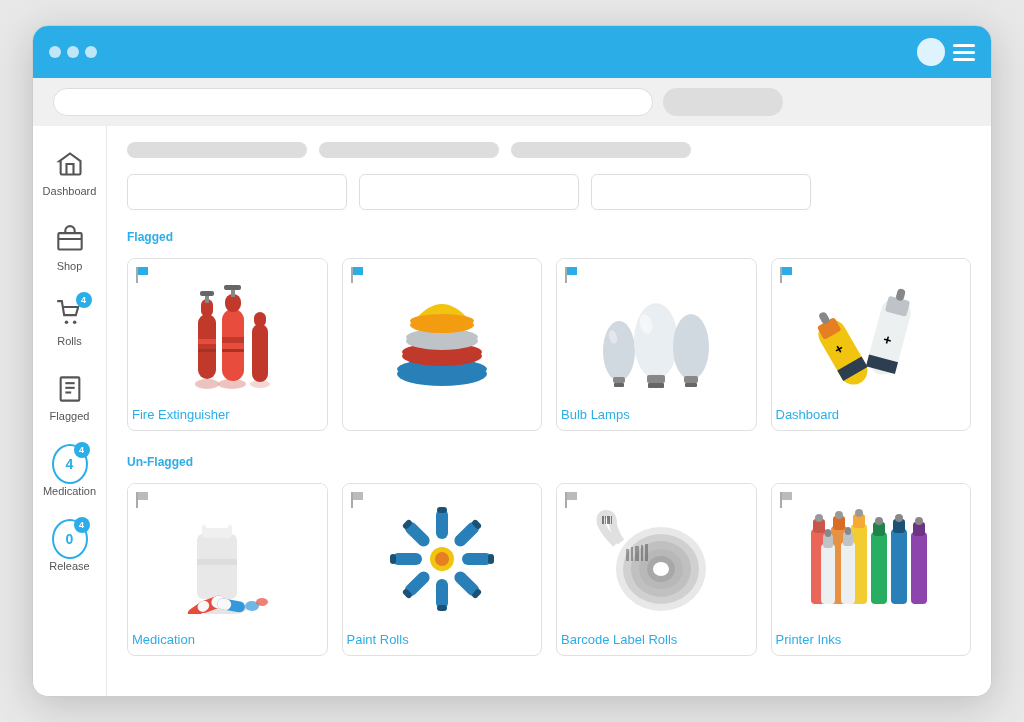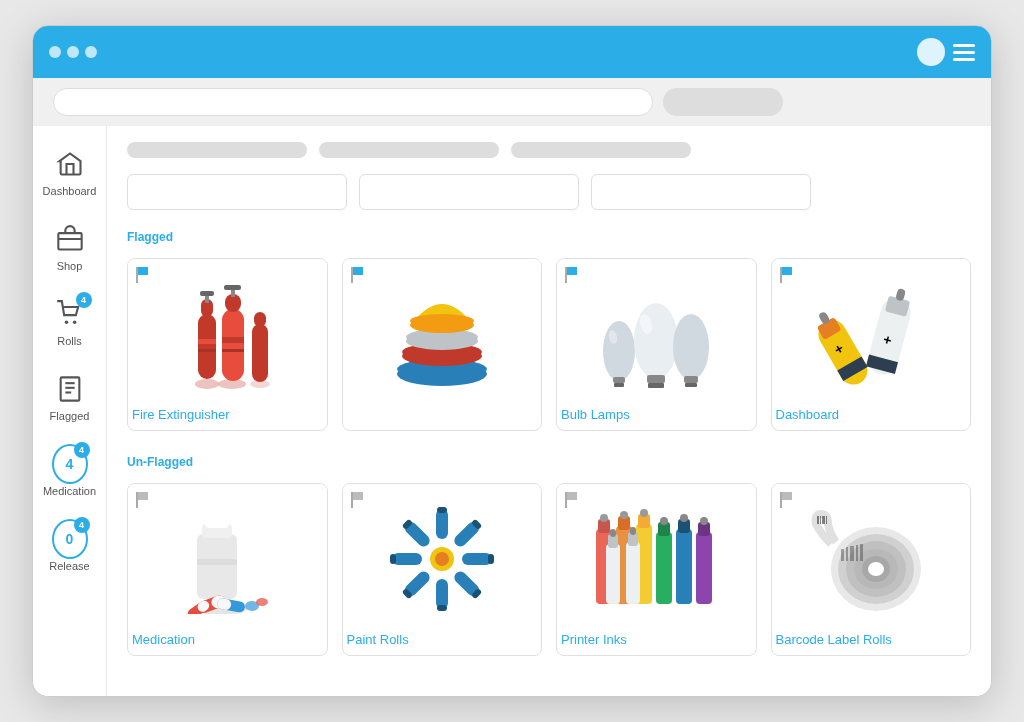--- a/index.html
+++ b/index.html
@@ -594,77 +594,20 @@
           </div>
 
           <div class="product-card">
             <div class="product-image-container">
               <div class="product-flag">
                 <svg width="20" height="20" viewBox="0 0 20 20">
                     <rect x="2" y="2" width="12" height="8" fill="#bbb"></rect>
                     <rect x="2" y="2" width="2" height="16" fill="#aaa"></rect>
                   </svg>
               </div>
-              <svg width="140" height="120" viewBox="0 0 140 120">
-
-                <g opacity="0.85">
-                  <rect x="10" y="35" width="16" height="75" rx="4" fill="#e74c3c"></rect>
-                  <rect x="12" y="25" width="12" height="14" rx="3" fill="#c0392b"></rect>
-                  <rect x="14" y="20" width="8" height="8" rx="4" fill="#888"></rect>
-                </g>
-                <g opacity="0.85">
-                  <rect x="30" y="32" width="16" height="78" rx="4" fill="#e67e22"></rect>
-                  <rect x="32" y="22" width="12" height="14" rx="3" fill="#d35400"></rect>
-                  <rect x="34" y="17" width="8" height="8" rx="4" fill="#888"></rect>
-                </g>
-                <g opacity="0.85">
-                  <rect x="50" y="30" width="16" height="80" rx="4" fill="#f1c40f"></rect>
-                  <rect x="52" y="20" width="12" height="14" rx="3" fill="#f39c12"></rect>
-                  <rect x="54" y="15" width="8" height="8" rx="4" fill="#888"></rect>
-                </g>
-
-                <g>
-                  <rect x="70" y="38" width="16" height="72" rx="4" fill="#27ae60"></rect>
-                  <rect x="72" y="28" width="12" height="14" rx="3" fill="#1e8449"></rect>
-                  <rect x="74" y="23" width="8" height="8" rx="4" fill="#888"></rect>
-                </g>
-                <g>
-                  <rect x="90" y="35" width="16" height="75" rx="4" fill="#2980b9"></rect>
-                  <rect x="92" y="25" width="12" height="14" rx="3" fill="#1a5276"></rect>
-                  <rect x="94" y="20" width="8" height="8" rx="4" fill="#888"></rect>
-                </g>
-                <g>
-                  <rect x="110" y="38" width="16" height="72" rx="4" fill="#8e44ad"></rect>
-                  <rect x="112" y="28" width="12" height="14" rx="3" fill="#6c3483"></rect>
-                  <rect x="114" y="23" width="8" height="8" rx="4" fill="#888"></rect>
-                </g>
-
-                <g>
-                  <rect x="20" y="50" width="14" height="60" rx="4" fill="#ecf0f1"></rect>
-                  <rect x="22" y="40" width="10" height="14" rx="3" fill="#bdc3c7"></rect>
-                  <rect x="24" y="35" width="6" height="8" rx="3" fill="#888"></rect>
-                </g>
-                <g>
-                  <rect x="40" y="48" width="14" height="62" rx="4" fill="#ecf0f1"></rect>
-                  <rect x="42" y="38" width="10" height="14" rx="3" fill="#bdc3c7"></rect>
-                  <rect x="44" y="33" width="6" height="8" rx="3" fill="#888"></rect>
-                </g>
-              </svg>
-            </div>
-            <div class="product-name">Printer Inks</div>
-          </div>
-
-          <div class="product-card">
-            <div class="product-image-container">
-              <div class="product-flag">
-                <svg width="20" height="20" viewBox="0 0 20 20">
-                    <rect x="2" y="2" width="12" height="8" fill="#bbb"></rect>
-                    <rect x="2" y="2" width="2" height="16" fill="#aaa"></rect>
-                  </svg>
-              </div>
               <svg width="130" height="120" viewBox="0 0 130 120">
 
                 <ellipse cx="70" cy="75" rx="45" ry="42" fill="#e8e8e8"></ellipse>
                 <ellipse cx="70" cy="75" rx="38" ry="35" fill="#d0d0d0"></ellipse>
                 <ellipse cx="70" cy="75" rx="30" ry="28" fill="#c0c0c0"></ellipse>
                 <ellipse cx="70" cy="75" rx="22" ry="20" fill="#b8b8b8"></ellipse>
                 <ellipse cx="70" cy="75" rx="14" ry="13" fill="#a8a8a8"></ellipse>
                 <ellipse cx="70" cy="75" rx="8" ry="7" fill="#fff"></ellipse>
 
                 <rect x="35" y="55" width="3" height="12" fill="#333" opacity="0.4"></rect>
@@ -677,17 +620,74 @@
 
                 <rect x="11" y="22" width="2" height="8" fill="#333" opacity="0.6"></rect>
                 <rect x="14" y="22" width="1" height="8" fill="#333" opacity="0.6"></rect>
                 <rect x="16" y="22" width="3" height="8" fill="#333" opacity="0.6"></rect>
                 <rect x="20" y="22" width="1" height="8" fill="#333" opacity="0.6"></rect>
               </svg>
             </div>
             <div class="product-name">Barcode Label Rolls</div>
           </div>
 
+          <div class="product-card">
+            <div class="product-image-container">
+              <div class="product-flag">
+                <svg width="20" height="20" viewBox="0 0 20 20">
+                    <rect x="2" y="2" width="12" height="8" fill="#bbb"></rect>
+                    <rect x="2" y="2" width="2" height="16" fill="#aaa"></rect>
+                  </svg>
+              </div>
+              <svg width="140" height="120" viewBox="0 0 140 120">
+
+                <g opacity="0.85">
+                  <rect x="10" y="35" width="16" height="75" rx="4" fill="#e74c3c"></rect>
+                  <rect x="12" y="25" width="12" height="14" rx="3" fill="#c0392b"></rect>
+                  <rect x="14" y="20" width="8" height="8" rx="4" fill="#888"></rect>
+                </g>
+                <g opacity="0.85">
+                  <rect x="30" y="32" width="16" height="78" rx="4" fill="#e67e22"></rect>
+                  <rect x="32" y="22" width="12" height="14" rx="3" fill="#d35400"></rect>
+                  <rect x="34" y="17" width="8" height="8" rx="4" fill="#888"></rect>
+                </g>
+                <g opacity="0.85">
+                  <rect x="50" y="30" width="16" height="80" rx="4" fill="#f1c40f"></rect>
+                  <rect x="52" y="20" width="12" height="14" rx="3" fill="#f39c12"></rect>
+                  <rect x="54" y="15" width="8" height="8" rx="4" fill="#888"></rect>
+                </g>
+
+                <g>
+                  <rect x="70" y="38" width="16" height="72" rx="4" fill="#27ae60"></rect>
+                  <rect x="72" y="28" width="12" height="14" rx="3" fill="#1e8449"></rect>
+                  <rect x="74" y="23" width="8" height="8" rx="4" fill="#888"></rect>
+                </g>
+                <g>
+                  <rect x="90" y="35" width="16" height="75" rx="4" fill="#2980b9"></rect>
+                  <rect x="92" y="25" width="12" height="14" rx="3" fill="#1a5276"></rect>
+                  <rect x="94" y="20" width="8" height="8" rx="4" fill="#888"></rect>
+                </g>
+                <g>
+                  <rect x="110" y="38" width="16" height="72" rx="4" fill="#8e44ad"></rect>
+                  <rect x="112" y="28" width="12" height="14" rx="3" fill="#6c3483"></rect>
+                  <rect x="114" y="23" width="8" height="8" rx="4" fill="#888"></rect>
+                </g>
+
+                <g>
+                  <rect x="20" y="50" width="14" height="60" rx="4" fill="#ecf0f1"></rect>
+                  <rect x="22" y="40" width="10" height="14" rx="3" fill="#bdc3c7"></rect>
+                  <rect x="24" y="35" width="6" height="8" rx="3" fill="#888"></rect>
+                </g>
+                <g>
+                  <rect x="40" y="48" width="14" height="62" rx="4" fill="#ecf0f1"></rect>
+                  <rect x="42" y="38" width="10" height="14" rx="3" fill="#bdc3c7"></rect>
+                  <rect x="44" y="33" width="6" height="8" rx="3" fill="#888"></rect>
+                </g>
+              </svg>
+            </div>
+            <div class="product-name">Printer Inks</div>
+          </div>
+
         </div>
       </div>
     </div>
   </div>
 </div>
 
 </body></html>

